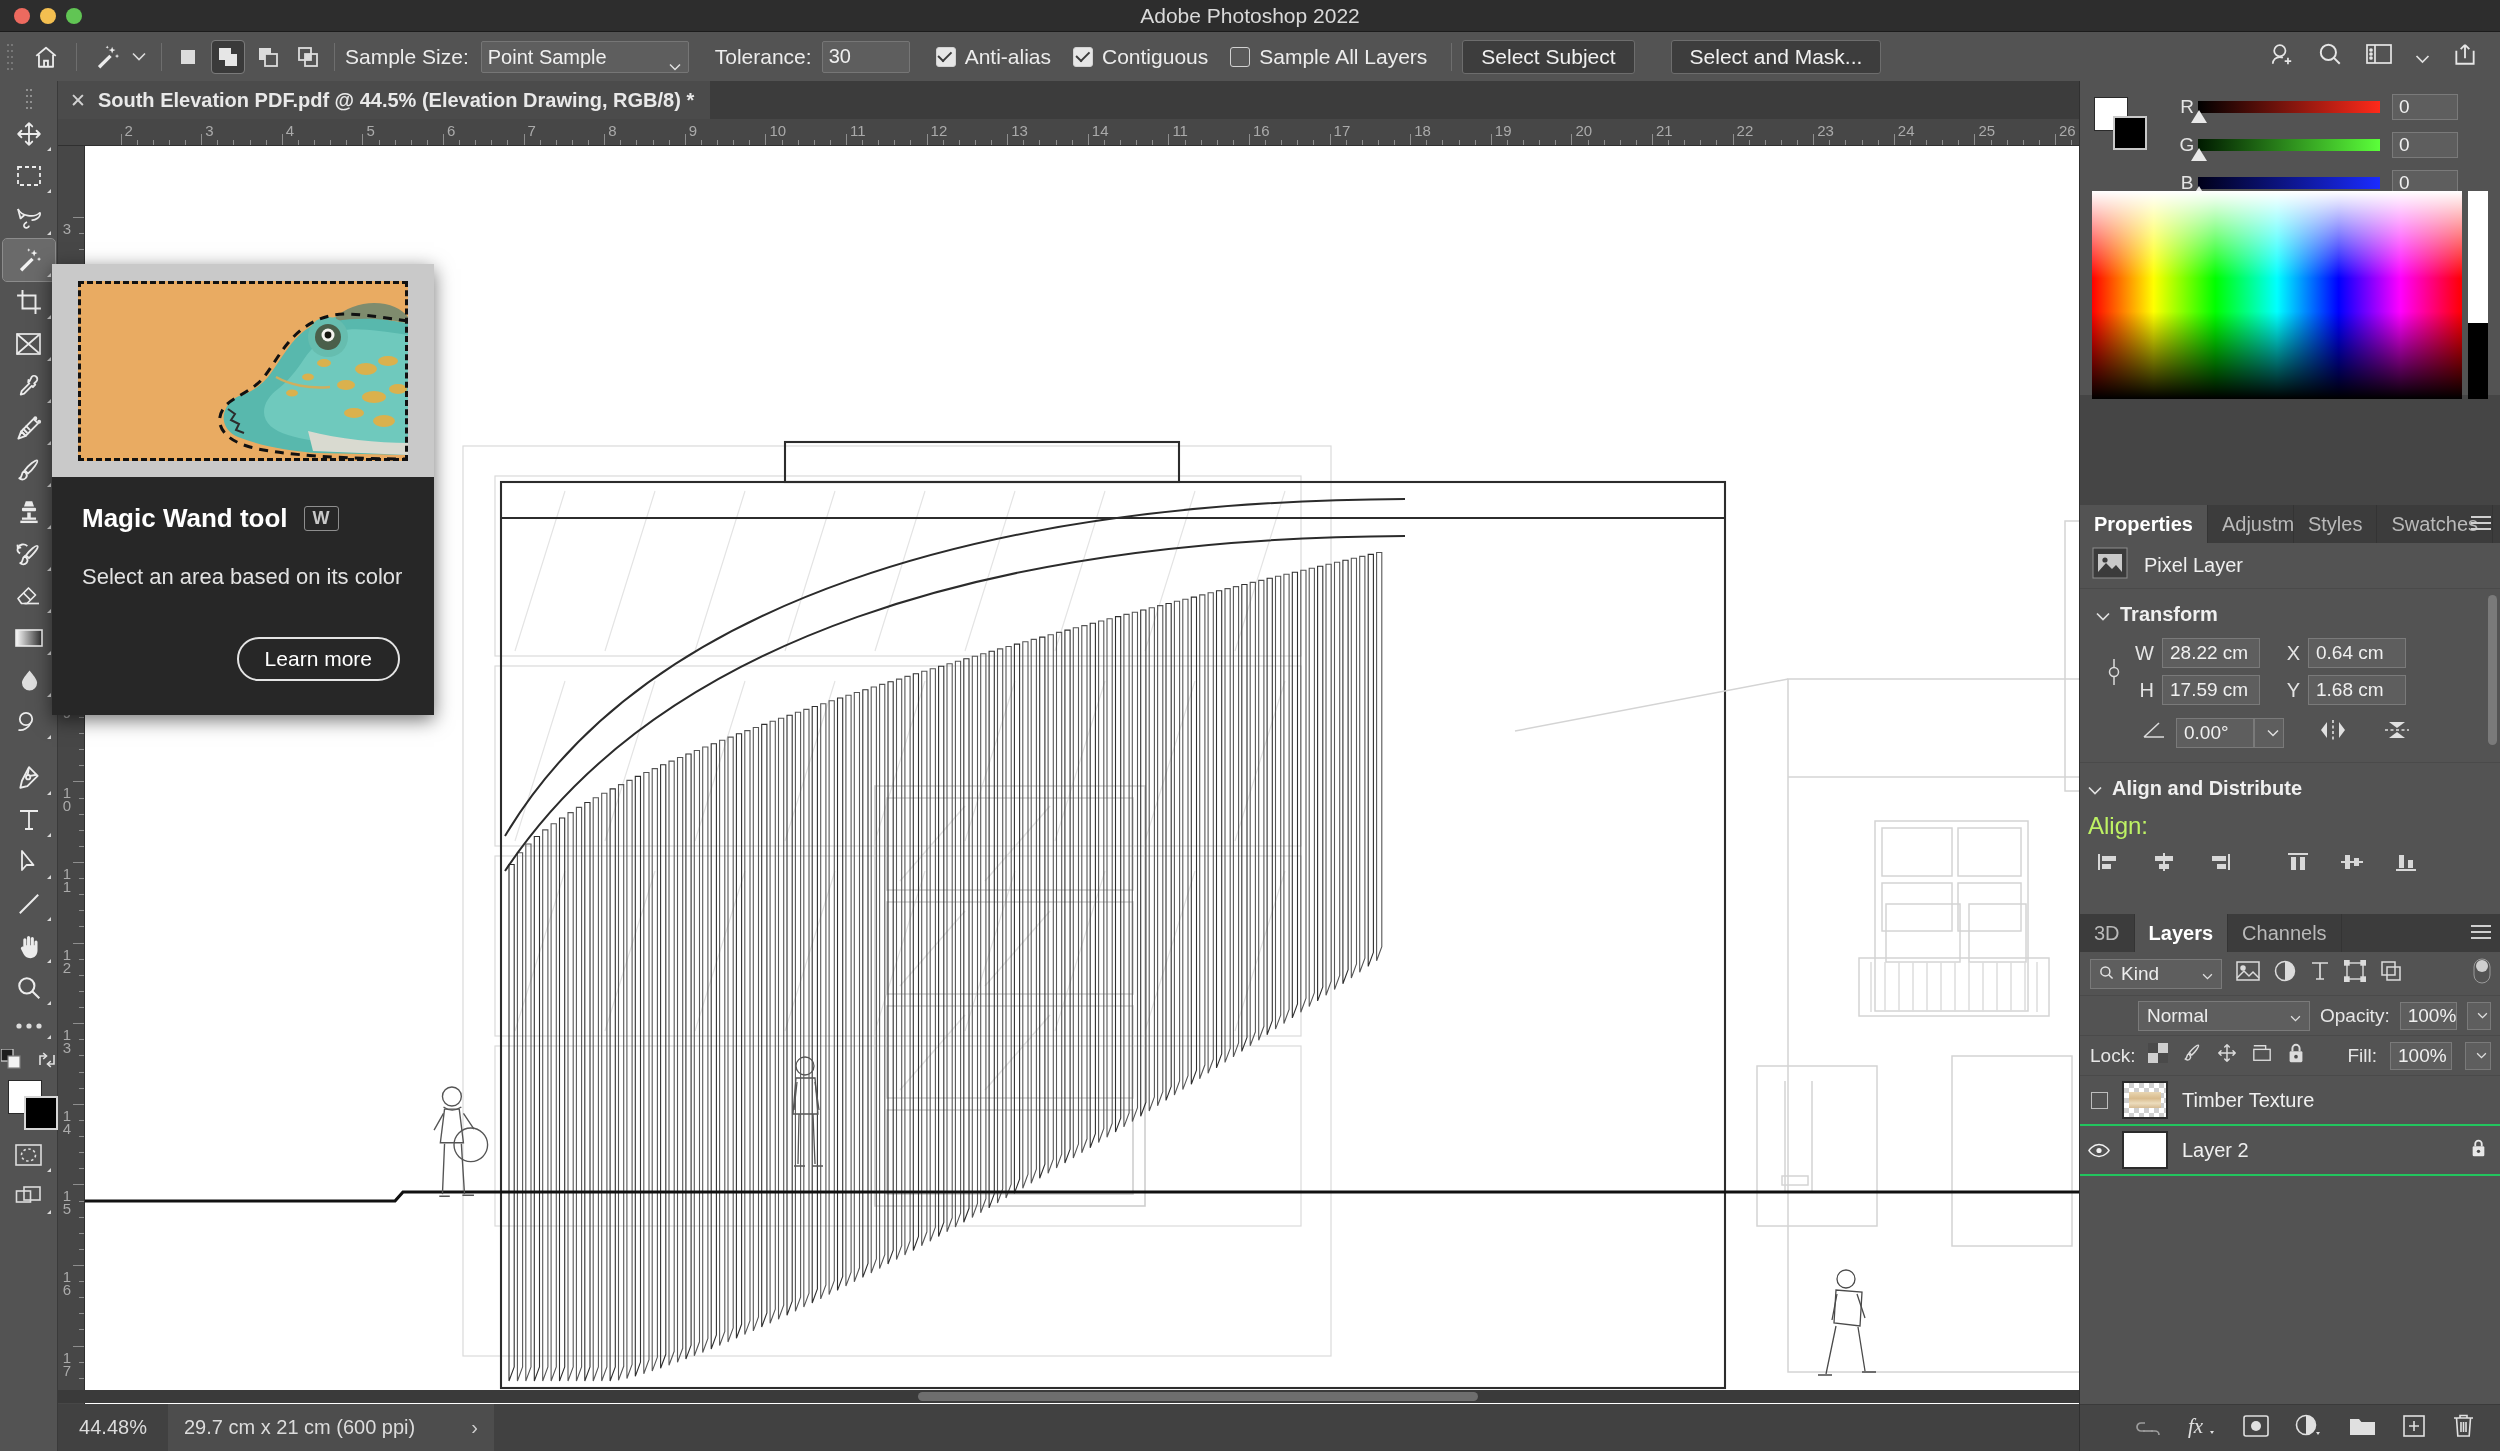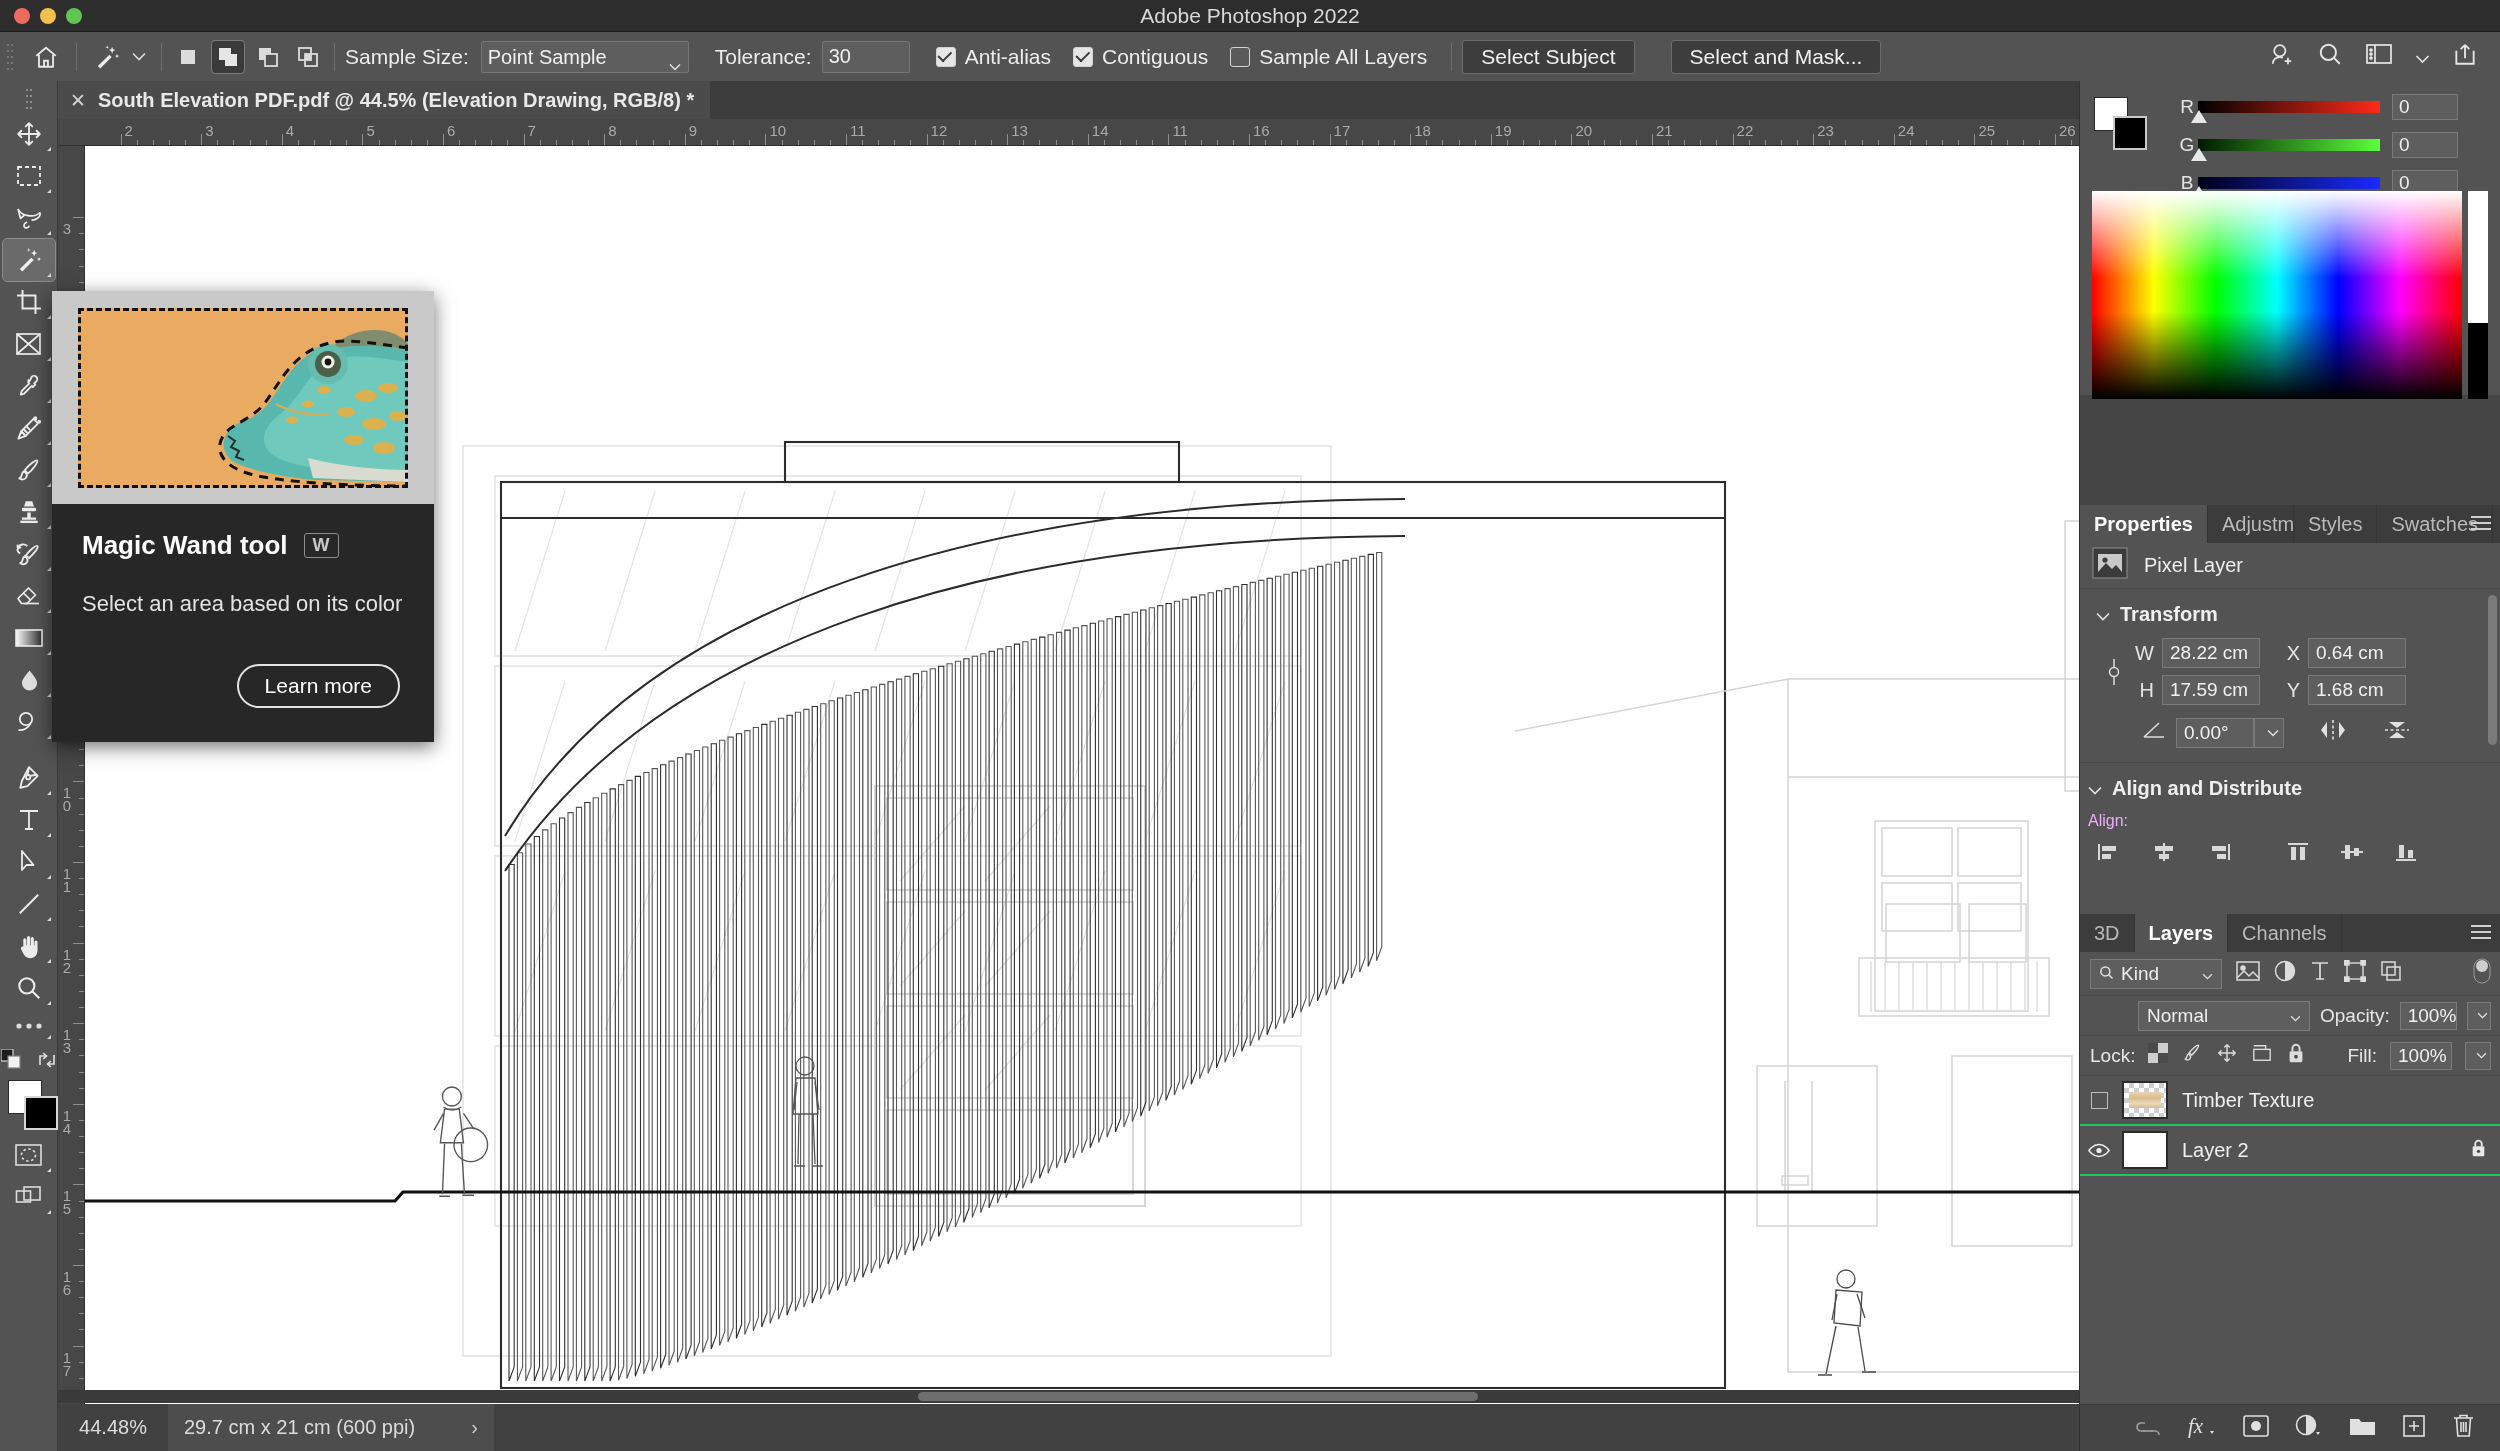--- a/index.html
+++ b/index.html
@@ -133,21 +133,21 @@
       linear-gradient(45deg,#cfcfcf 25%,#fff 25%,#fff 75%,#cfcfcf 75%);
     background-size:10px 10px; background-position:0 0,5px 5px; position:relative; overflow:hidden; }
   .lname { margin-left:14px; font-size:20px; color:#efefef; }
   .srch { background:#5e5e5e; border:1px solid #7a7a7a; height:30px; display:flex;
     align-items:center; gap:7px; padding:0 8px; font-size:19px; color:#ededed; }
   #layersfooter { position:absolute; left:0; bottom:0; width:421px; height:47px;
     background:#454545; border-top:1px solid #3a3a3a; display:flex; align-items:center;
     justify-content:flex-end; gap:26px; padding-right:26px; }
 
   
-  #tooltip { position:absolute; left:52px; top:291px; width:382px; height:451px;
+  #tooltip { position:absolute; left:52px; top:264px; width:382px; height:451px;
     background:#272727; box-shadow:0 5px 18px rgba(0,0,0,.55); z-index:40; }
   #ttimgwrap { width:382px; height:213px; background:#c9c9c9; display:flex;
     align-items:center; justify-content:center; }
   #ttimg { width:330px; height:180px; position:relative; background:#e9ab62; overflow:hidden; }
   #ttbody { padding:26px 30px 0 30px; }
   #tttitle { font-size:26px; font-weight:bold; color:#fff; display:flex; align-items:center; gap:16px; }
   .kbdbox { border:1px solid #8e8e8e; color:#c8c8c8; font-size:18px; padding:1px 8px; border-radius:3px; }
   #ttdesc { margin-top:30px; font-size:22px; color:#e2e2e2; }
   #ttlearn { position:absolute; right:34px; bottom:34px; border:2px solid #e4e4e4;
     border-radius:22px; color:#fff; font-size:21px; padding:8px 26px; background:transparent;
@@ -1101,21 +1101,21 @@
       <div style="height:1px;background:#4a4a4a;margin:14px 0 0 0;"></div>
 
       <div style="padding:14px 0 0 8px;">
         <div class="sect-hdr">
           <span>
             <svg width="14" height="9" viewBox="0 0 14 9">
                 <path d="M1 1.5L7 7.5L13 1.5" stroke="#e0e0e0" stroke-width="1.7" fill="none"></path>
               </svg></span>
           <span>Align and Distribute</span>
         </div>
-        <div style="margin-top:12px;font-size:16px;color:#f0abfc;">Align:</div>
+        <div style="margin-top:12px;font-size:24px;color:#bef264;">Align:</div>
         <div style="display:flex;align-items:center;gap:10px;margin-top:12px;">
           <span style="width:44px;text-align:center;">
             <svg width="26" height="20" viewBox="0 0 26 20" fill="#d8d8d8">
                 <rect x="1" y="2" width="2" height="16"></rect>
                 <rect x="5" y="4" width="14" height="5"></rect>
                 <rect x="5" y="12" width="9" height="5"></rect>
               </svg></span>
           <span style="width:44px;text-align:center;">
             <svg width="26" height="20" viewBox="0 0 26 20" fill="#d8d8d8">
                 <rect x="12" y="1" width="2" height="18"></rect>

